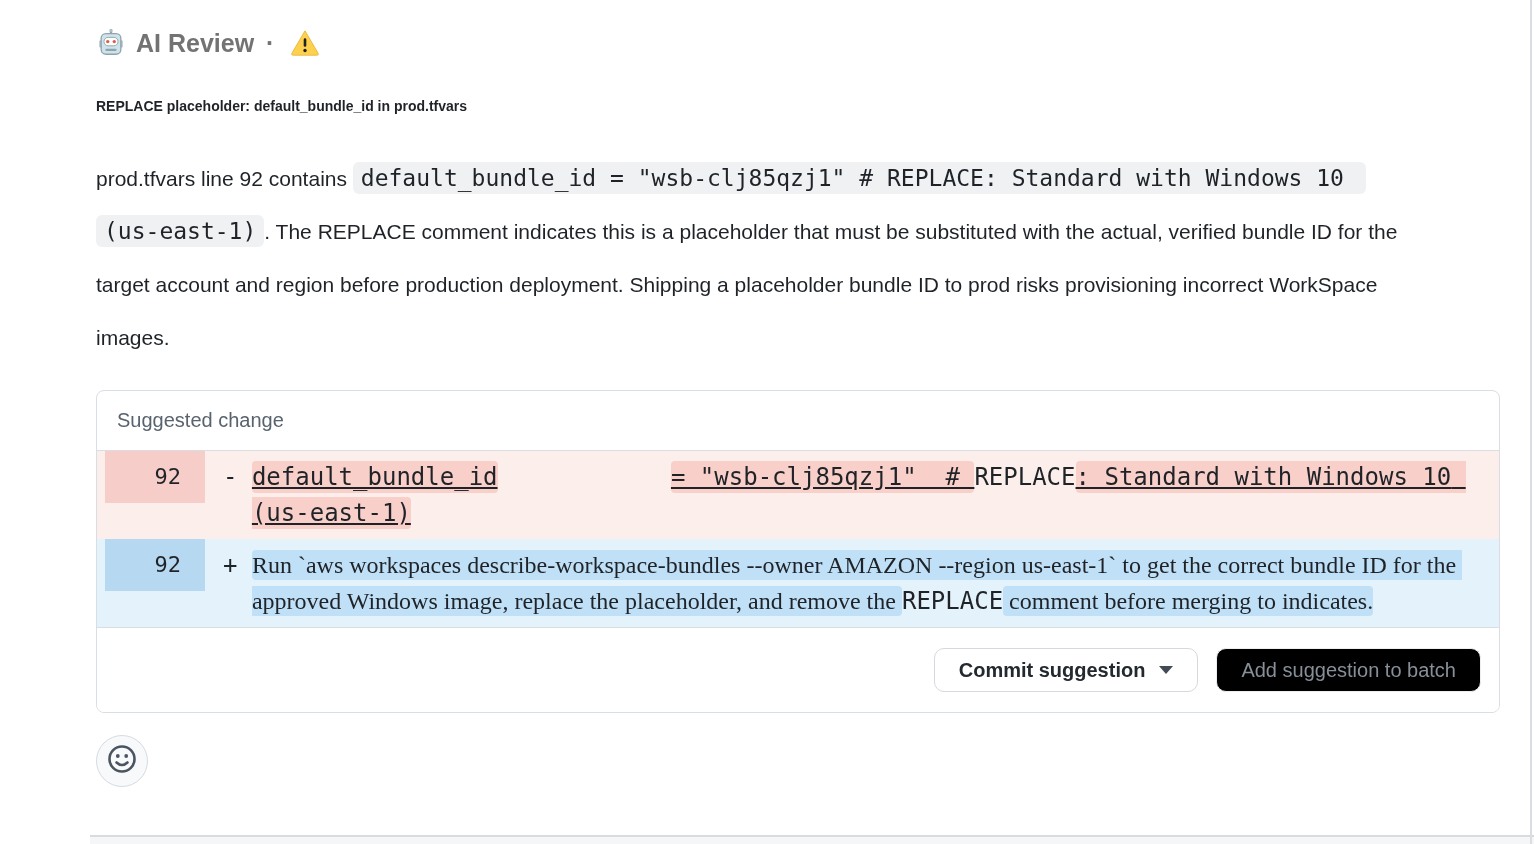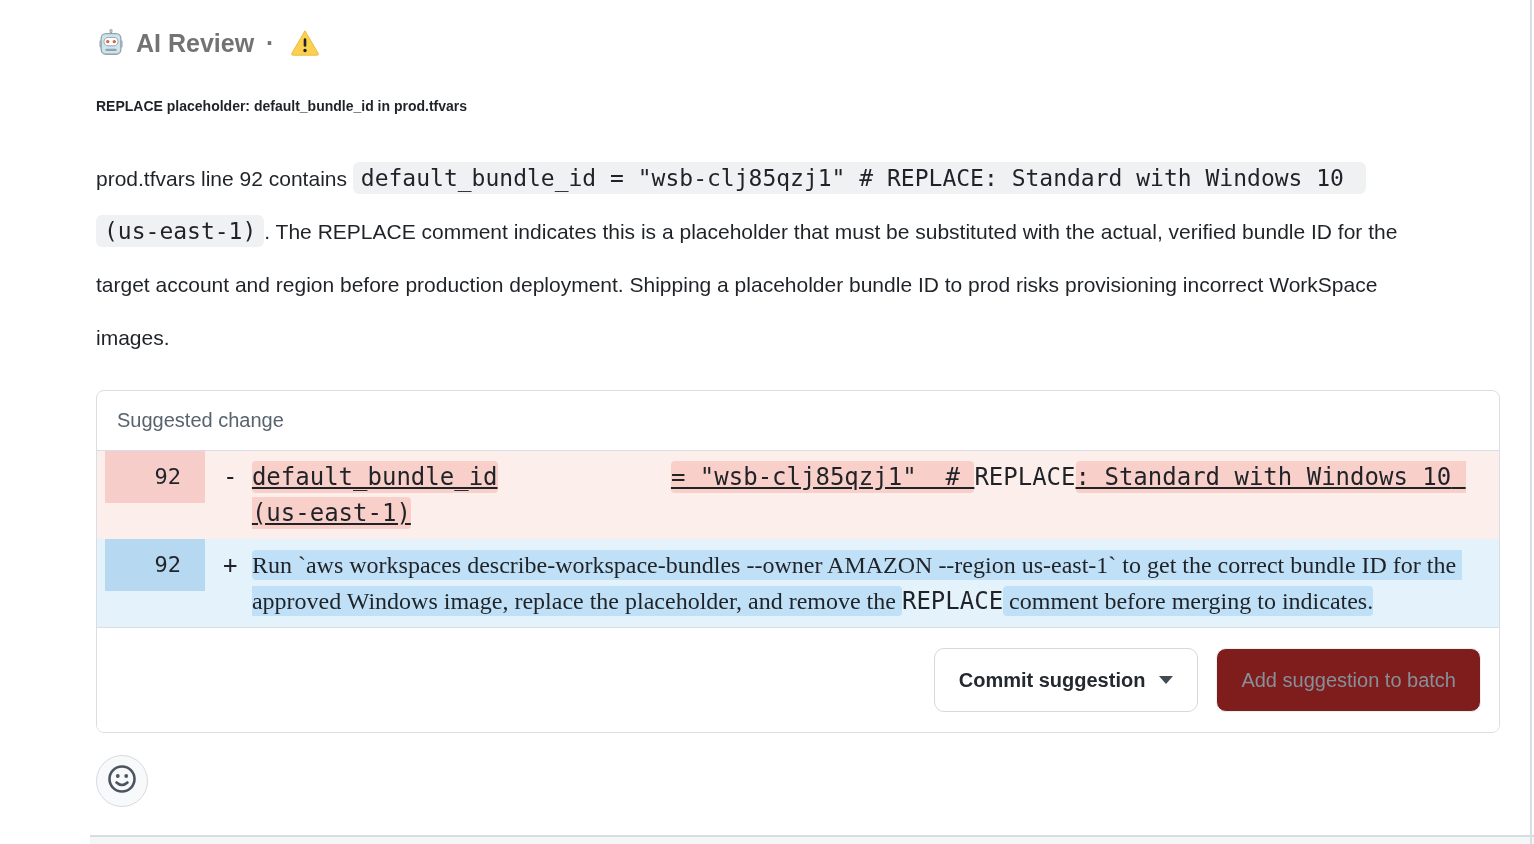--- a/index.html
+++ b/index.html
@@ -90,21 +90,21 @@
   
   .suggestion-footer {
     border-top: 1px solid #d8dee4;
     padding: 20px 18px;
     display: flex;
     justify-content: flex-end;
     gap: 18px;
     background: #ffffff;
   }
   .btn {
-    height: 64px;
+    height: 44px;
     display: inline-flex;
     align-items: center;
     gap: 14px;
     padding: 0 24px;
     border-radius: 10px;
     font-size: 20px;
     cursor: pointer;
     font-family: "Liberation Sans", sans-serif;
   }
   .btn-commit {
@@ -114,21 +114,21 @@
     font-weight: 600;
   }
   .caret-down {
     width: 0; height: 0;
     border-left: 7px solid transparent;
     border-right: 7px solid transparent;
     border-top: 8px solid #424a53;
     display: inline-block;
   }
   .btn-batch {
-    background: #7f1d1d;
+    background: #000000;
     border: 1px solid #eceff2;
     color: #878f98;
     font-weight: 500;
   }
 
   
   .reaction-btn {
     margin-top: 22px;
     width: 52px; height: 52px;
     border-radius: 50%;

